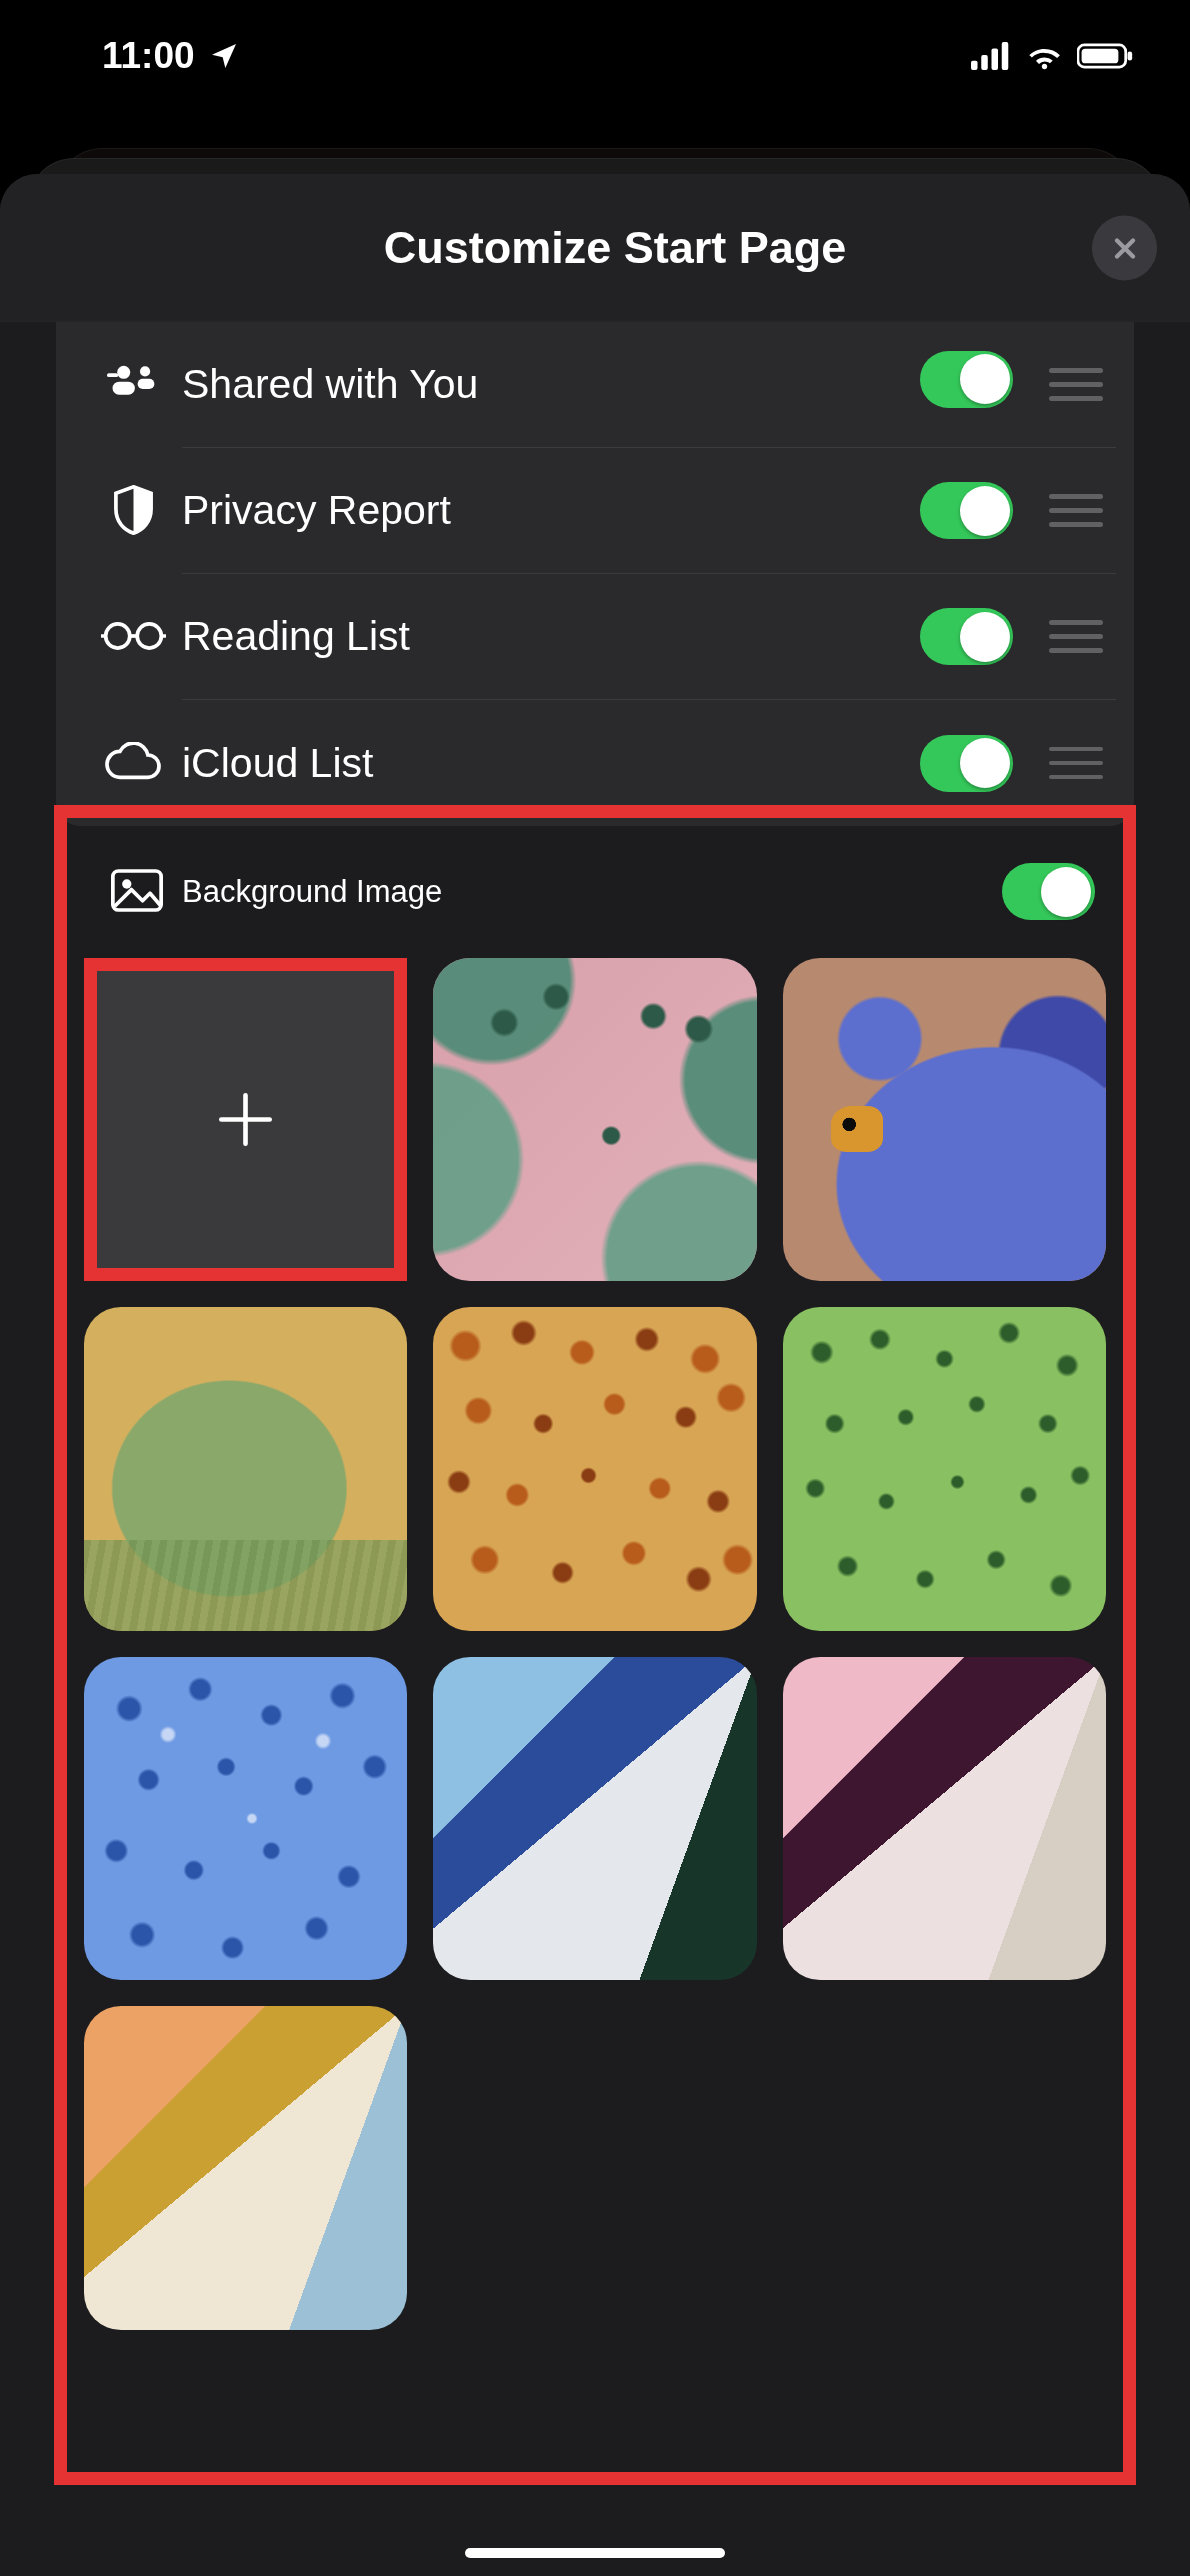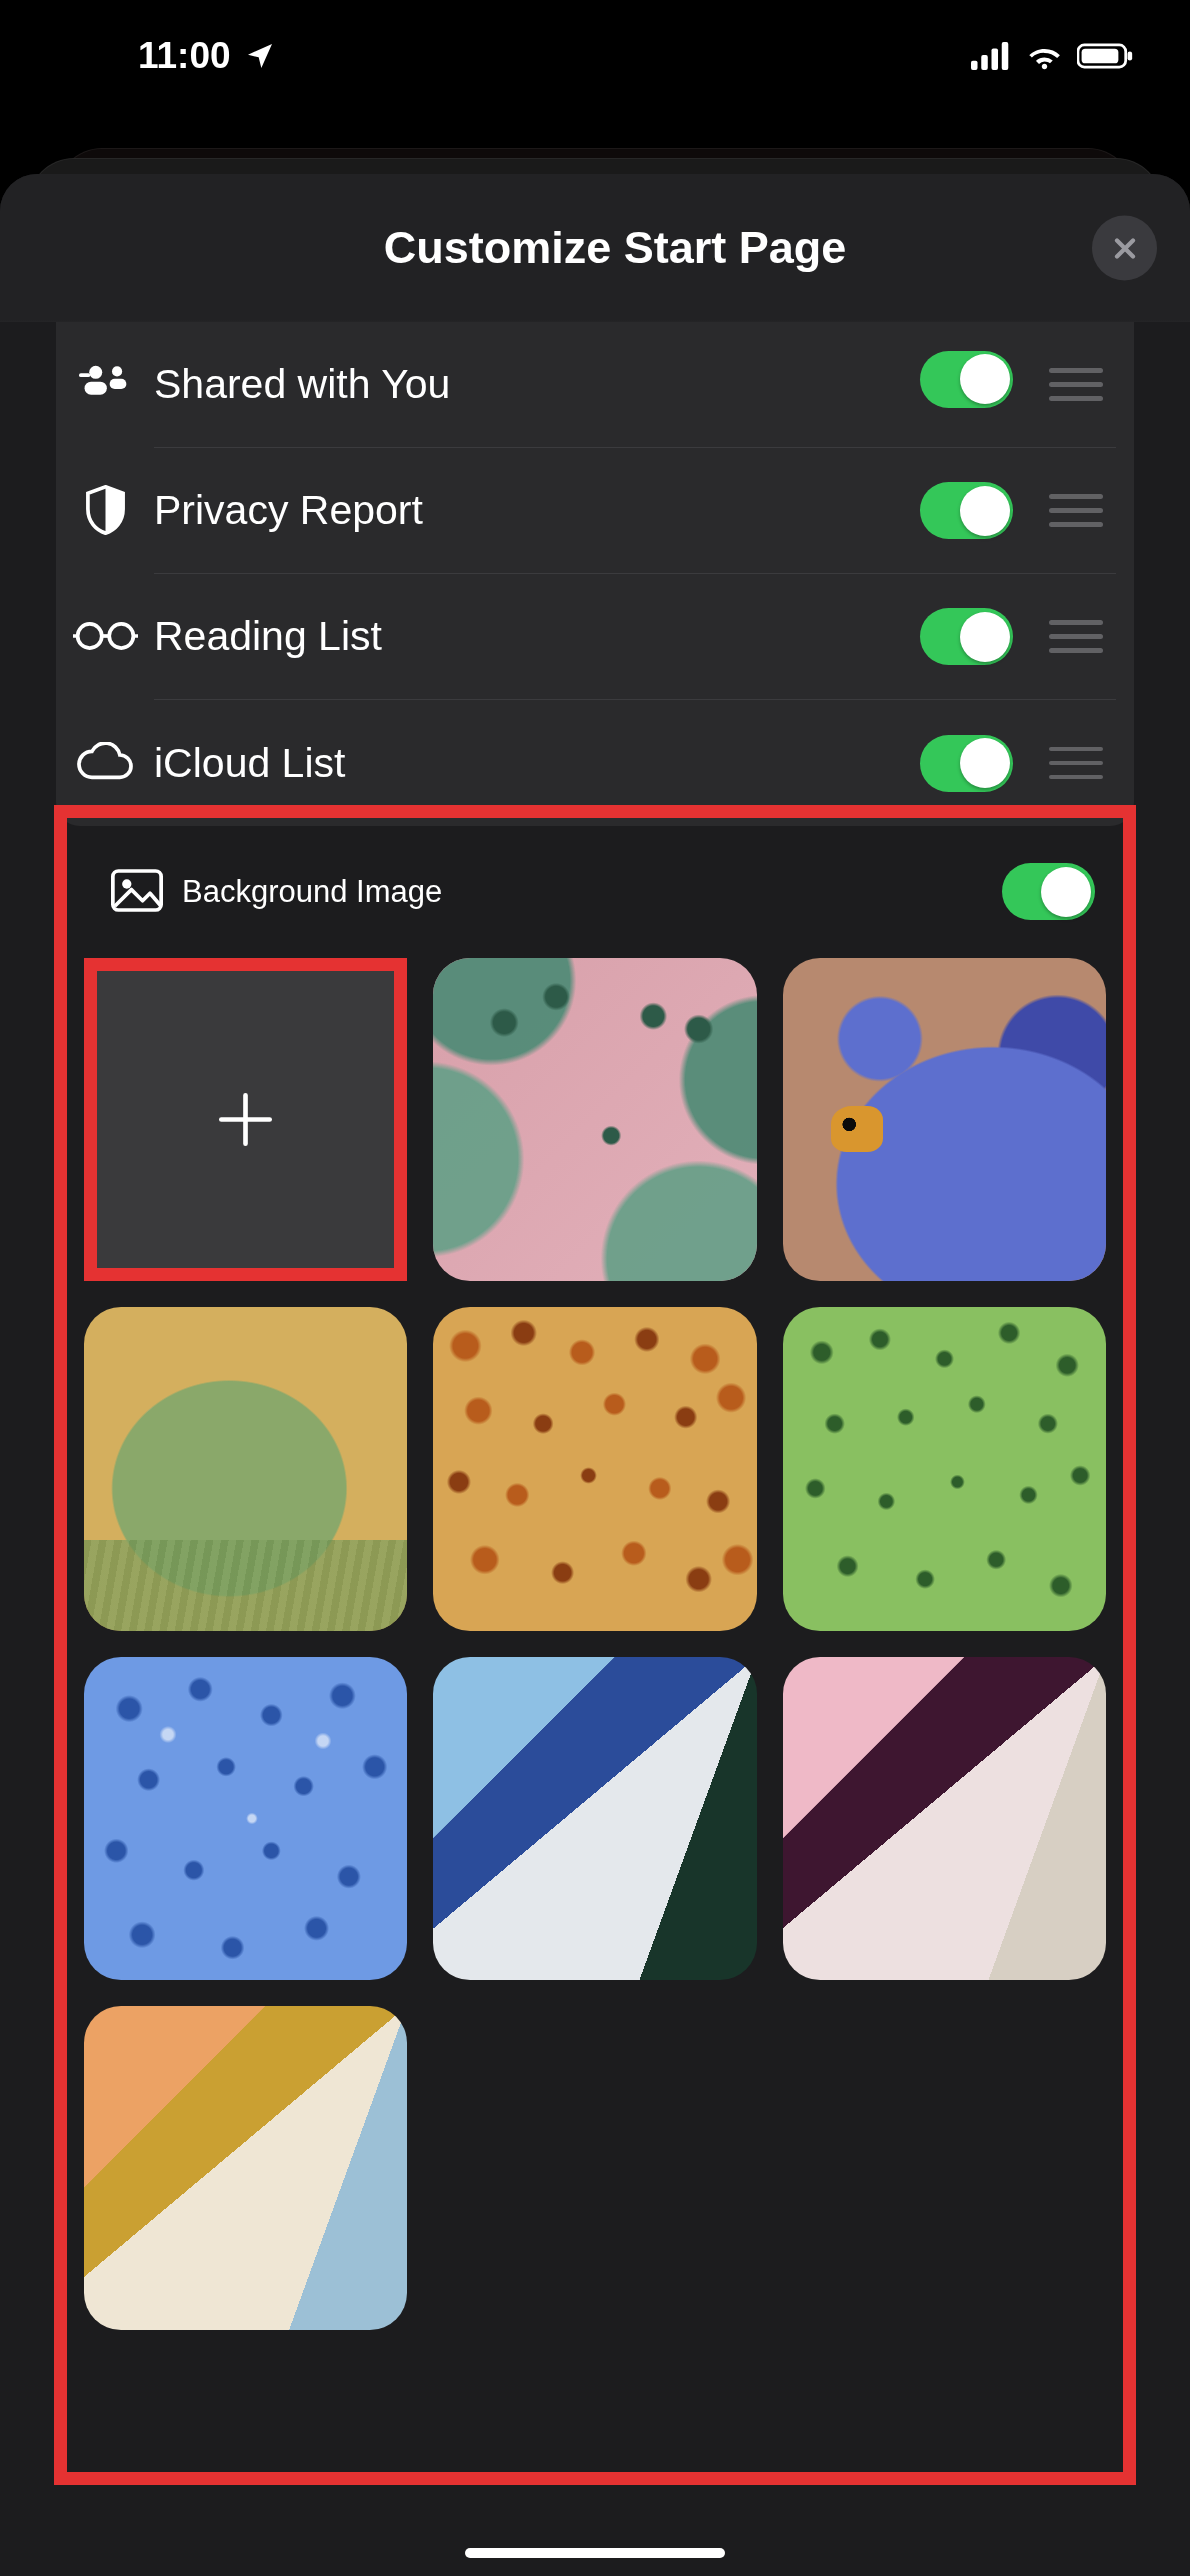--- a/index.html
+++ b/index.html
@@ -1,36 +1,36 @@
 <!DOCTYPE html>
 <html style="font-size:15px"><head>
   <meta charset="utf-8">
   <style>
     * { box-sizing: border-box; margin: 0; padding: 0; }
     html, body { width: 1191px; height: 2576px; background: #000; font-family: -apple-system, "SF Pro Text", "Helvetica Neue", Arial, sans-serif; color: #fff; overflow: hidden; }
     
-    .status-bar { position: absolute; top: 0; left: 0; right: 0; height: 111px; display:flex; align-items:center; justify-content:space-between; padding: 0 56px 0 102px; margin-left: 36px; }
+    .status-bar { position: absolute; top: 0; left: 0; right: 0; height: 111px; display:flex; align-items:center; justify-content:space-between; padding: 0 56px 0 102px; }
     .status-left { display:flex; align-items:center; gap: 13px; font-weight:600; font-size:37px; }
     .status-right { display:flex; align-items:center; gap: 13px; }
     .arrow-icon svg, .signal svg, .wifi svg, .battery svg { display:block; }
 
     
     .sheet-behind { position:absolute; left:56px; right:56px; top:148px; background:#0e0a0a; height:93px; border-radius:46px 46px 0 0; border: 0.9px solid rgba(255,255,255,.06); }
     .sheet-behind.two { left:28px; right:28px; top:158px;background:#1a1a1a; height:111px; }
 
     .sheet { position:absolute; left:0; right:0; top:174px; bottom:0; background:#1c1c1e; border-radius:37px 37px 0 0; overflow:hidden; }
     .sheet-header { height:148px; position:relative; display:flex; align-items:center; justify-content:center; border-bottom: none; background:#222224; }
     .sheet-header::after{content:""; position:absolute; left:0; right:0; bottom:0; height:1.9px; background: linear-gradient(to bottom, transparent, rgba(255,255,255,.01));}
     .sheet-title { font-size:45px; font-weight:600;margin-left:40px; }
     .close-btn { position:absolute; right:33px; top:50%; transform:translateY(-50%); width:65px; height:65px; border-radius:50%; background:#3a3a3e; display:flex; align-items:center; justify-content:center; }
 
     
     .group { margin: 0 56px; background:#2a2a2c; border-radius: 0 0 24px 24px; overflow:hidden; }
     .group .row:last-child .row-body { border-bottom:none; }
-    .row { display:flex; align-items:center; height:126px; padding-right:18.5px; }
+    .row { display:flex; align-items:center; height:126px; padding-left:28px; padding-right:18.5px; }
     .row .icon-wrap { width:98px; height:100%; display:flex; align-items:center; justify-content:center; flex-shrink:0; }
     .row-body { display:flex; align-items:center; justify-content:space-between; flex:1; height:100%; border-bottom: 1.4px solid #3b3b3e; padding-right:9.3px; }
     .row-label { font-size:41px; font-weight:400; color:#fff; }
     .row-right { display:flex; align-items:center; gap:32px; }
 
     
     .toggle { width:93px; height:57px; border-radius:37px; background:#34c759; position:relative; }
     .toggle .knob { position:absolute; right:3.7px; top:3.7px; bottom:3.7px; width:50px; height:50px; border-radius:50%; background:#fff; box-shadow:0 1.9px 3.7px rgba(0,0,0,.3); }
     
     .row.cut .toggle { margin-top:-11px; }

